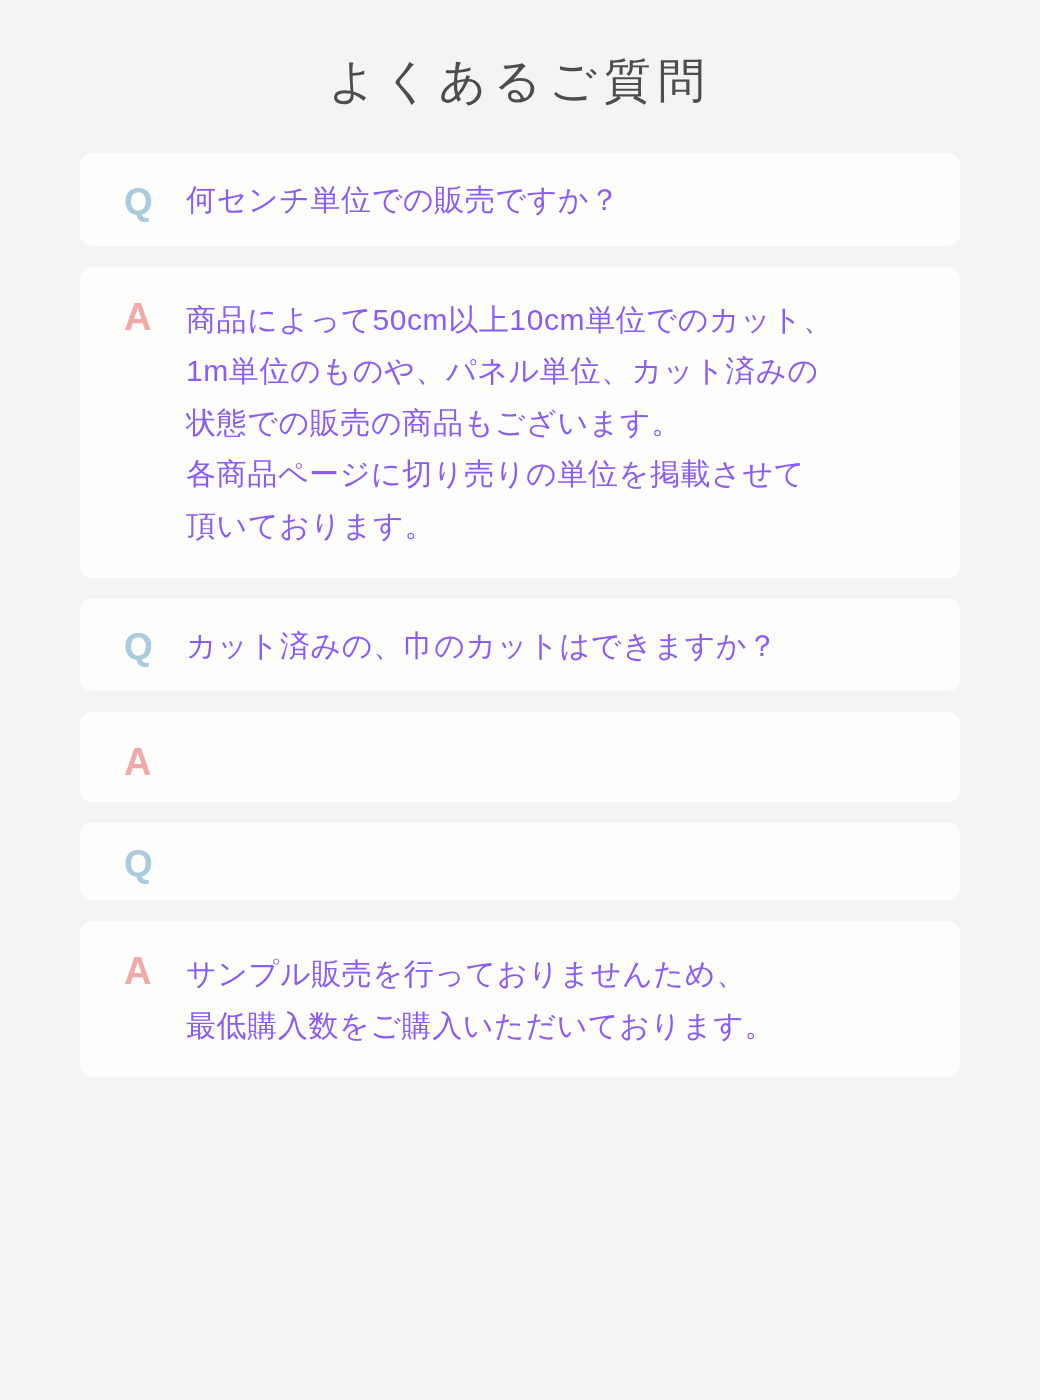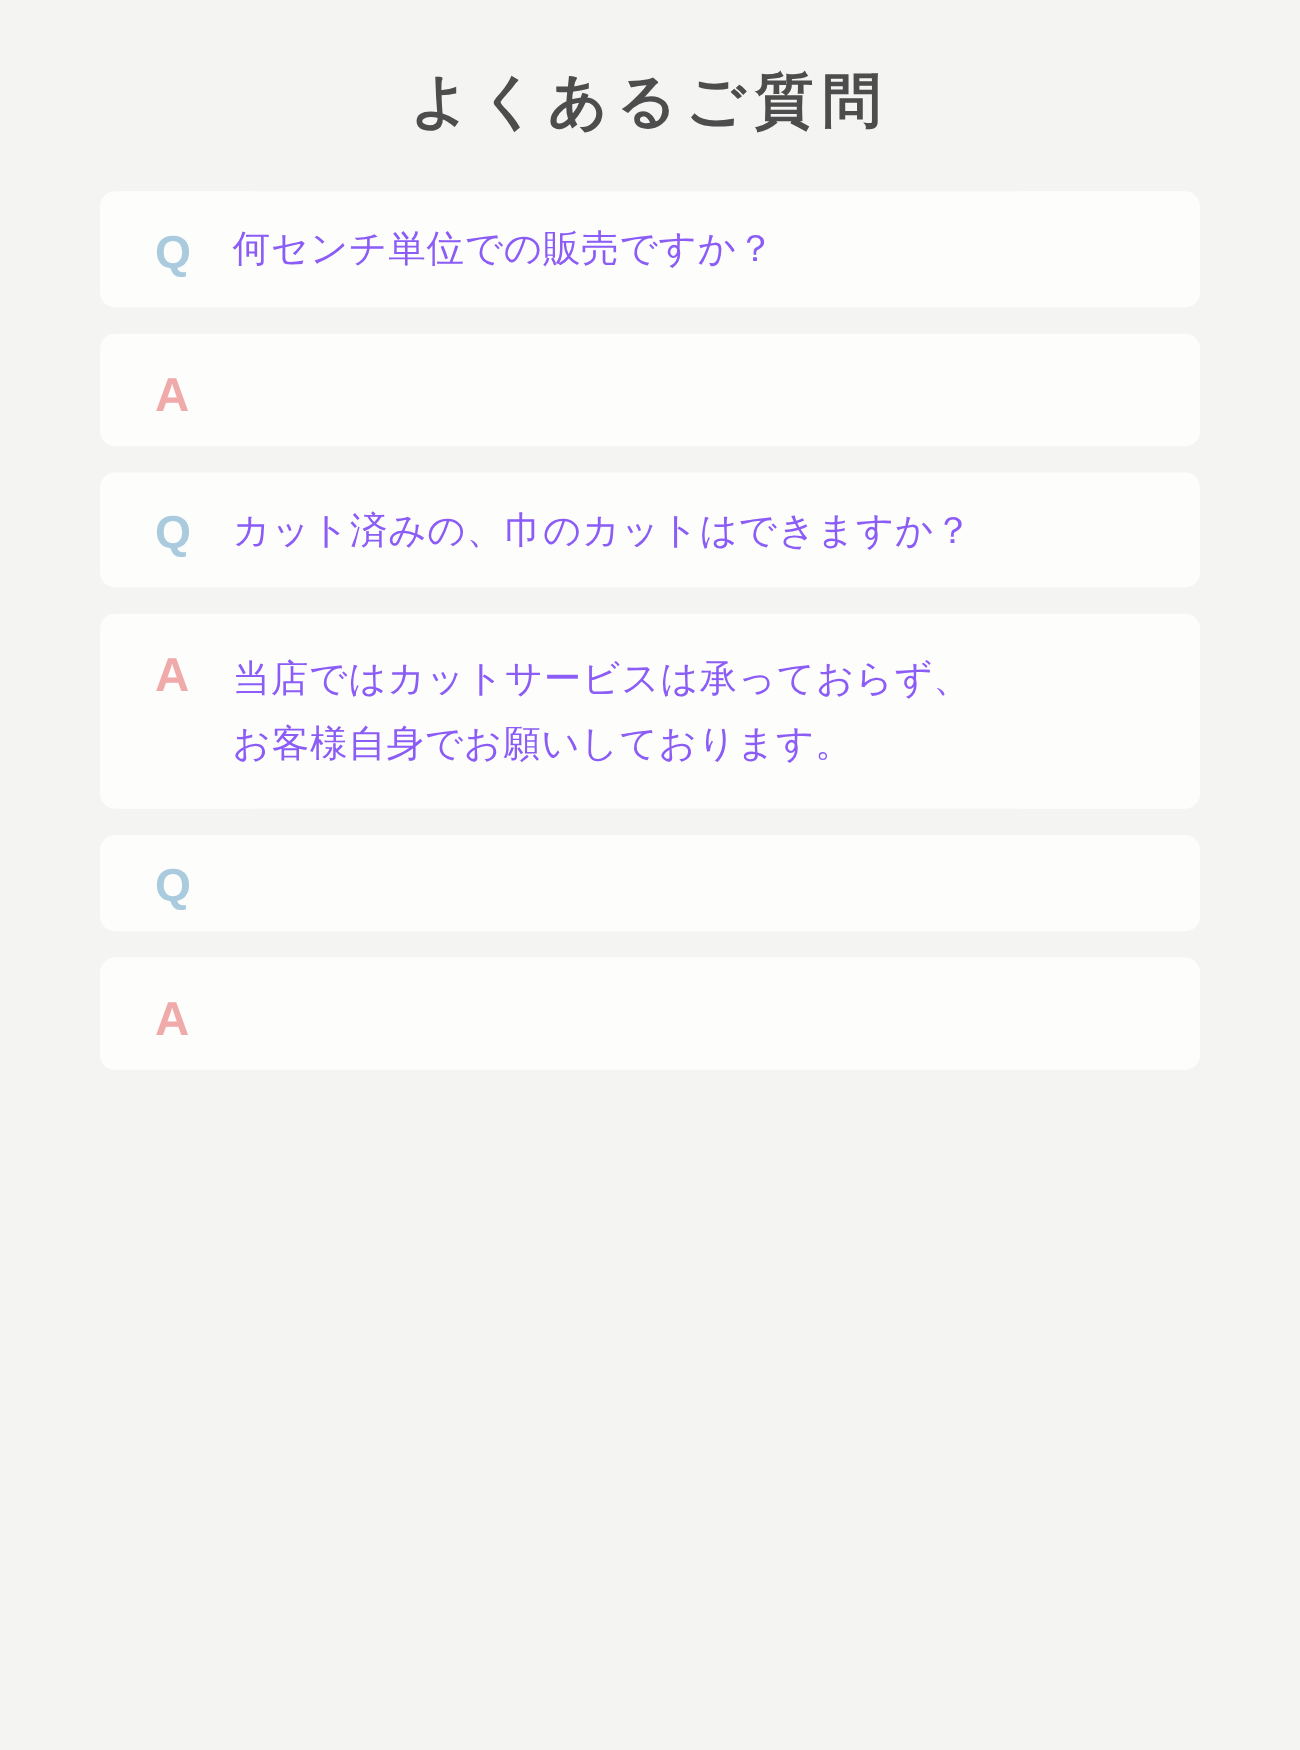--- a/index.html
+++ b/index.html
@@ -15,21 +15,21 @@
   }
   .page {
     width: 1040px;
     height: 1400px;
     box-sizing: border-box;
     position: relative;
   }
   .page-title {
     text-align: center;
     font-size: 47px;
-    font-weight: bold;
+    font-weight: normal;
     color: #4d4d4d;
     letter-spacing: 7px;
     padding-top: 50px;
     padding-bottom: 0;
     margin: 0;
     line-height: 1.3;
   }
   .faq-list {
     margin: 0 auto;
     padding: 0;
@@ -93,35 +93,40 @@
 
   <ul class="faq-list">
 
     <li class="faq-card q-card">
       <span class="marker marker-q">Q</span>
       <span class="faq-text">何センチ単位での販売ですか？</span>
     </li>
 
     <li class="faq-card a-card">
       <span class="marker marker-a">A</span>
+      <span class="faq-text">商品によって50cm以上10cm単位でのカット、
+1m単位のものや、パネル単位、カット済みの
+状態での販売の商品もございます。
+各商品ページに切り売りの単位を掲載させて
+頂いております。</span>
     </li>
 
     <li class="faq-card q-card">
       <span class="marker marker-q">Q</span>
       <span class="faq-text">カット済みの、巾のカットはできますか？</span>
     </li>
 
     <li class="faq-card a-card">
       <span class="marker marker-a">A</span>
-      <span class="faq-text">当店ではカットサービスは承っておらず、
-お客様自身でお願いしております。</span>
     </li>
 
     <li class="faq-card q-card">
       <span class="marker marker-q">Q</span>
     </li>
 
     <li class="faq-card a-card">
       <span class="marker marker-a">A</span>
+      <span class="faq-text">サンプル販売を行っておりませんため、
+最低購入数をご購入いただいております。</span>
     </li>
 
   </ul>
 </div>
 
 </body></html>

